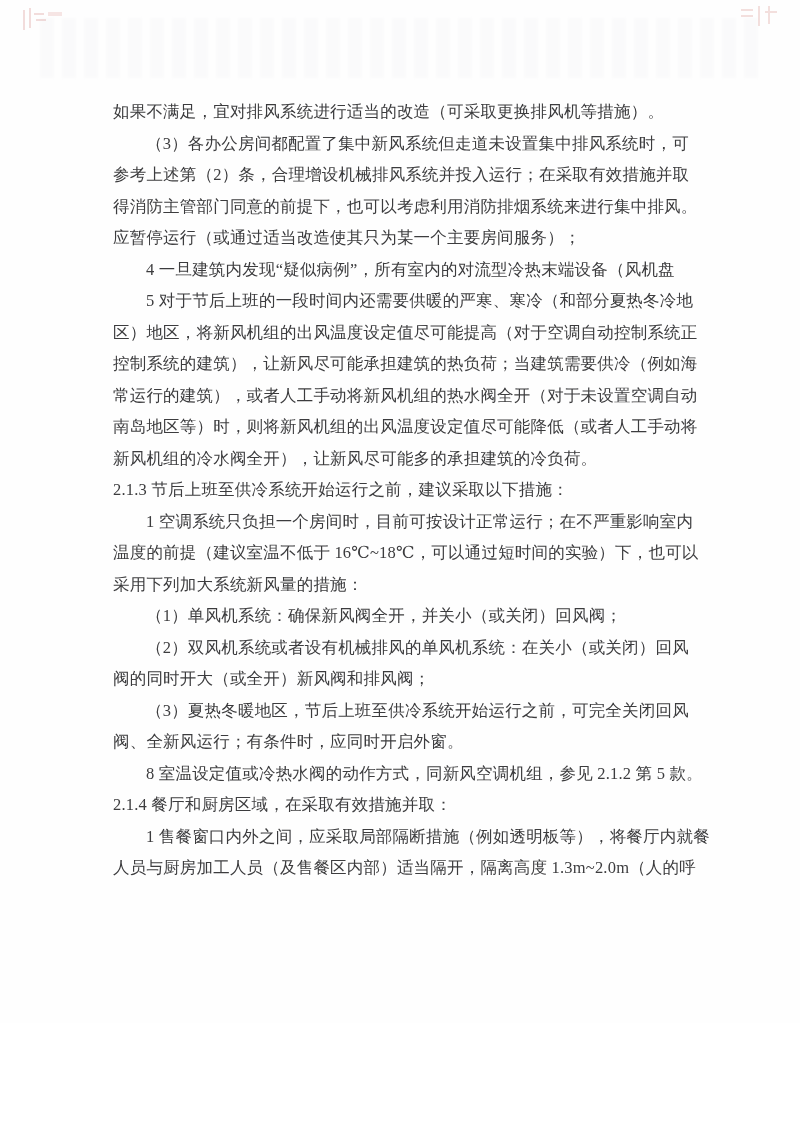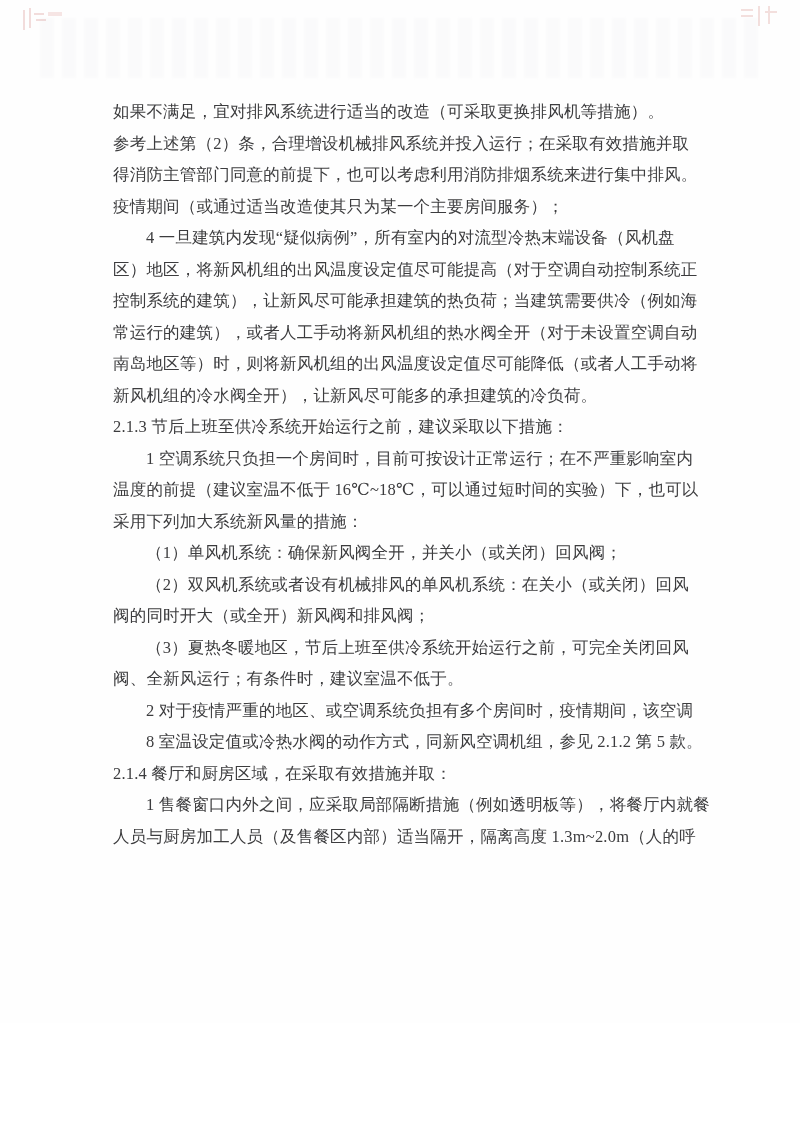--- a/index.html
+++ b/index.html
@@ -79,39 +79,40 @@
   <div class="stamp stamp-tr">
     <svg width="56" height="28" viewBox="0 0 56 28">
       <path d="M6 8 L18 8 M6 14 L18 14 M24 4 L24 24 M30 10 L42 10 M34 4 L34 22" stroke="#e7bab6" stroke-width="2" fill="none"></path>
     </svg>
   </div>
 
   <div class="bleed"></div>
 
   <div class="doc-body">
       <div class="line">如果不满足，宜对排风系统进行适当的改造（可采取更换排风机等措施）。</div>
+      <div class="line indent">（3）各办公房间都配置了集中新风系统但走道未设置集中排风系统时，可</div>
       <div class="line">参考上述第（2）条，合理增设机械排风系统并投入运行；在采取有效措施并取</div>
       <div class="line">得消防主管部门同意的前提下，也可以考虑利用消防排烟系统来进行集中排风。</div>
-      <div class="line">疫情期间（或通过适当改造使其只为某一个主要房间服务）；</div>
+      <div class="line">应暂停运行（或通过适当改造使其只为某一个主要房间服务）；</div>
       <div class="line indent">4 一旦建筑内发现“疑似病例”，所有室内的对流型冷热末端设备（风机盘</div>
+      <div class="line indent">5 对于节后上班的一段时间内还需要供暖的严寒、寒冷（和部分夏热冬冷地</div>
       <div class="line">区）地区，将新风机组的出风温度设定值尽可能提高（对于空调自动控制系统正</div>
       <div class="line">控制系统的建筑），让新风尽可能承担建筑的热负荷；当建筑需要供冷（例如海</div>
       <div class="line">常运行的建筑），或者人工手动将新风机组的热水阀全开（对于未设置空调自动</div>
       <div class="line">南岛地区等）时，则将新风机组的出风温度设定值尽可能降低（或者人工手动将</div>
       <div class="line">新风机组的冷水阀全开），让新风尽可能多的承担建筑的冷负荷。</div>
       <div class="line">2.1.3 节后上班至供冷系统开始运行之前，建议采取以下措施：</div>
       <div class="line indent">1 空调系统只负担一个房间时，目前可按设计正常运行；在不严重影响室内</div>
       <div class="line">温度的前提（建议室温不低于 16℃~18℃，可以通过短时间的实验）下，也可以</div>
       <div class="line">采用下列加大系统新风量的措施：</div>
       <div class="line indent">（1）单风机系统：确保新风阀全开，并关小（或关闭）回风阀；</div>
       <div class="line indent">（2）双风机系统或者设有机械排风的单风机系统：在关小（或关闭）回风</div>
       <div class="line">阀的同时开大（或全开）新风阀和排风阀；</div>
       <div class="line indent">（3）夏热冬暖地区，节后上班至供冷系统开始运行之前，可完全关闭回风</div>
-      <div class="line">阀、全新风运行；有条件时，建议室温不低于。</div>
-      <div class="line indent">2 对于疫情严重的地区、或空调系统负担有多个房间时，疫情期间，该空调</div>
+      <div class="line">阀、全新风运行；有条件时，应同时开启外窗。</div>
       <div class="line indent">8 室温设定值或冷热水阀的动作方式，同新风空调机组，参见 2.1.2 第 5 款。</div>
       <div class="line">2.1.4 餐厅和厨房区域，在采取有效措施并取：</div>
       <div class="line indent">1 售餐窗口内外之间，应采取局部隔断措施（例如透明板等），将餐厅内就餐</div>
       <div class="line">人员与厨房加工人员（及售餐区内部）适当隔开，隔离高度 1.3m~2.0m（人的呼</div>
     </div>
 
   <div class="page-number">3</div>
 
 </div>
 

